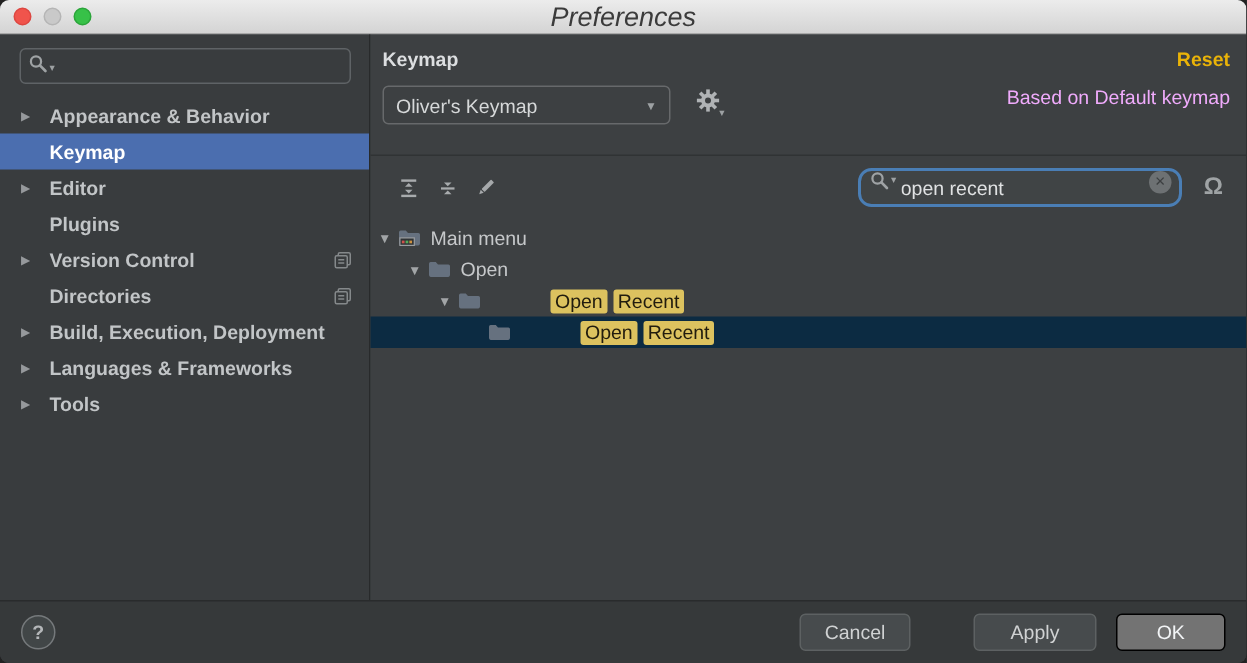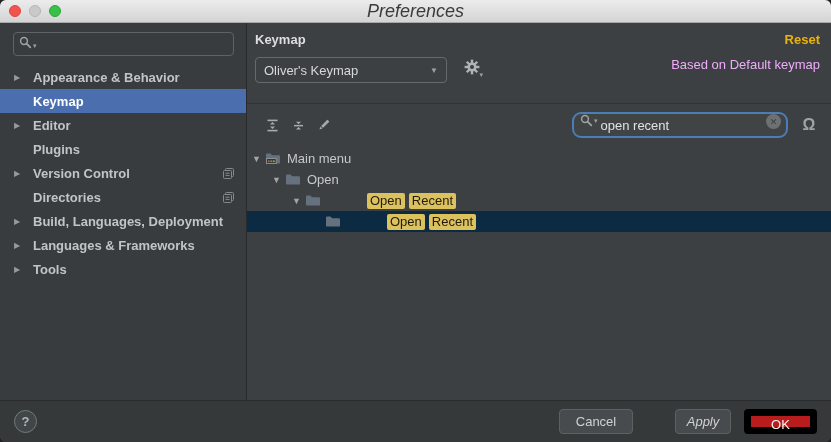--- a/index.html
+++ b/index.html
@@ -64,22 +64,22 @@
   .chips{display:flex;gap:4px;padding-left:40px;}
   .chip{background:#dcc25f;color:#211c0e;border-radius:2px;padding:0 3px;line-height:16px;}
   
   .footer{position:absolute;bottom:0;left:0;right:0;height:42px;box-sizing:border-box;background:#36393a;
     border-top:1px solid #292b2c;display:flex;align-items:center;padding:0 14px;}
   .help-btn{width:23px;height:23px;border-radius:50%;border:1px solid #75797b;background:#414647;color:#b4b7b9;
     font-weight:bold;font-size:13px;display:flex;align-items:center;justify-content:center;cursor:pointer;}
   .f-spacer{flex:1;}
   .btn{height:25px;border-radius:4px;font:13px "Liberation Sans",sans-serif;margin-left:13px;cursor:pointer;}
   .btn.secondary{background:#474b4d;border:1px solid #5d6162;color:#d0d2d3;margin-left:42px;}
-  .btn.primary{background:#b91c1c;border:7px solid #000000;color:#f2f4f6;}
-  .btn-cancel{width:74px;} .btn-apply{width:56px;font-style:italic;} .btn-ok{width:73px;}
+  .btn.primary{background:#737373;border:1px solid #000000;color:#f2f4f6;}
+  .btn-cancel{width:74px;} .btn-apply{width:82px;} .btn-ok{width:73px;}
 </style>
 </head>
 <body>
 
 <div class="window">
 
   <div class="titlebar">
     <div class="lights">
       <button class="light red"></button>
       <button class="light gray"></button>
@@ -137,21 +137,21 @@
             <svg width="13" height="13" viewBox="0 0 13 13">
                 <rect x="3.5" y="1.5" width="8" height="8" rx="1" fill="none" stroke="#85898b"></rect>
                 <rect x="1.5" y="3.5" width="8" height="8" rx="1" fill="#393c3e" stroke="#85898b"></rect>
                 <line x1="3.5" y1="6.2" x2="7.5" y2="6.2" stroke="#85898b"></line>
                 <line x1="3.5" y1="8.4" x2="7.5" y2="8.4" stroke="#85898b"></line>
               </svg>
           </span>
         </div>
         <div class="nav-item">
           <span class="chev">▶</span>
-          <span>Build, Languages, Deployment</span>
+          <span>Build, Execution, Deployment</span>
         </div>
         <div class="nav-item">
           <span class="chev">▶</span>
           <span>Languages &amp; Frameworks</span>
         </div>
         <div class="nav-item">
           <span class="chev">▶</span>
           <span>Tools</span>
         </div>
       </div>

